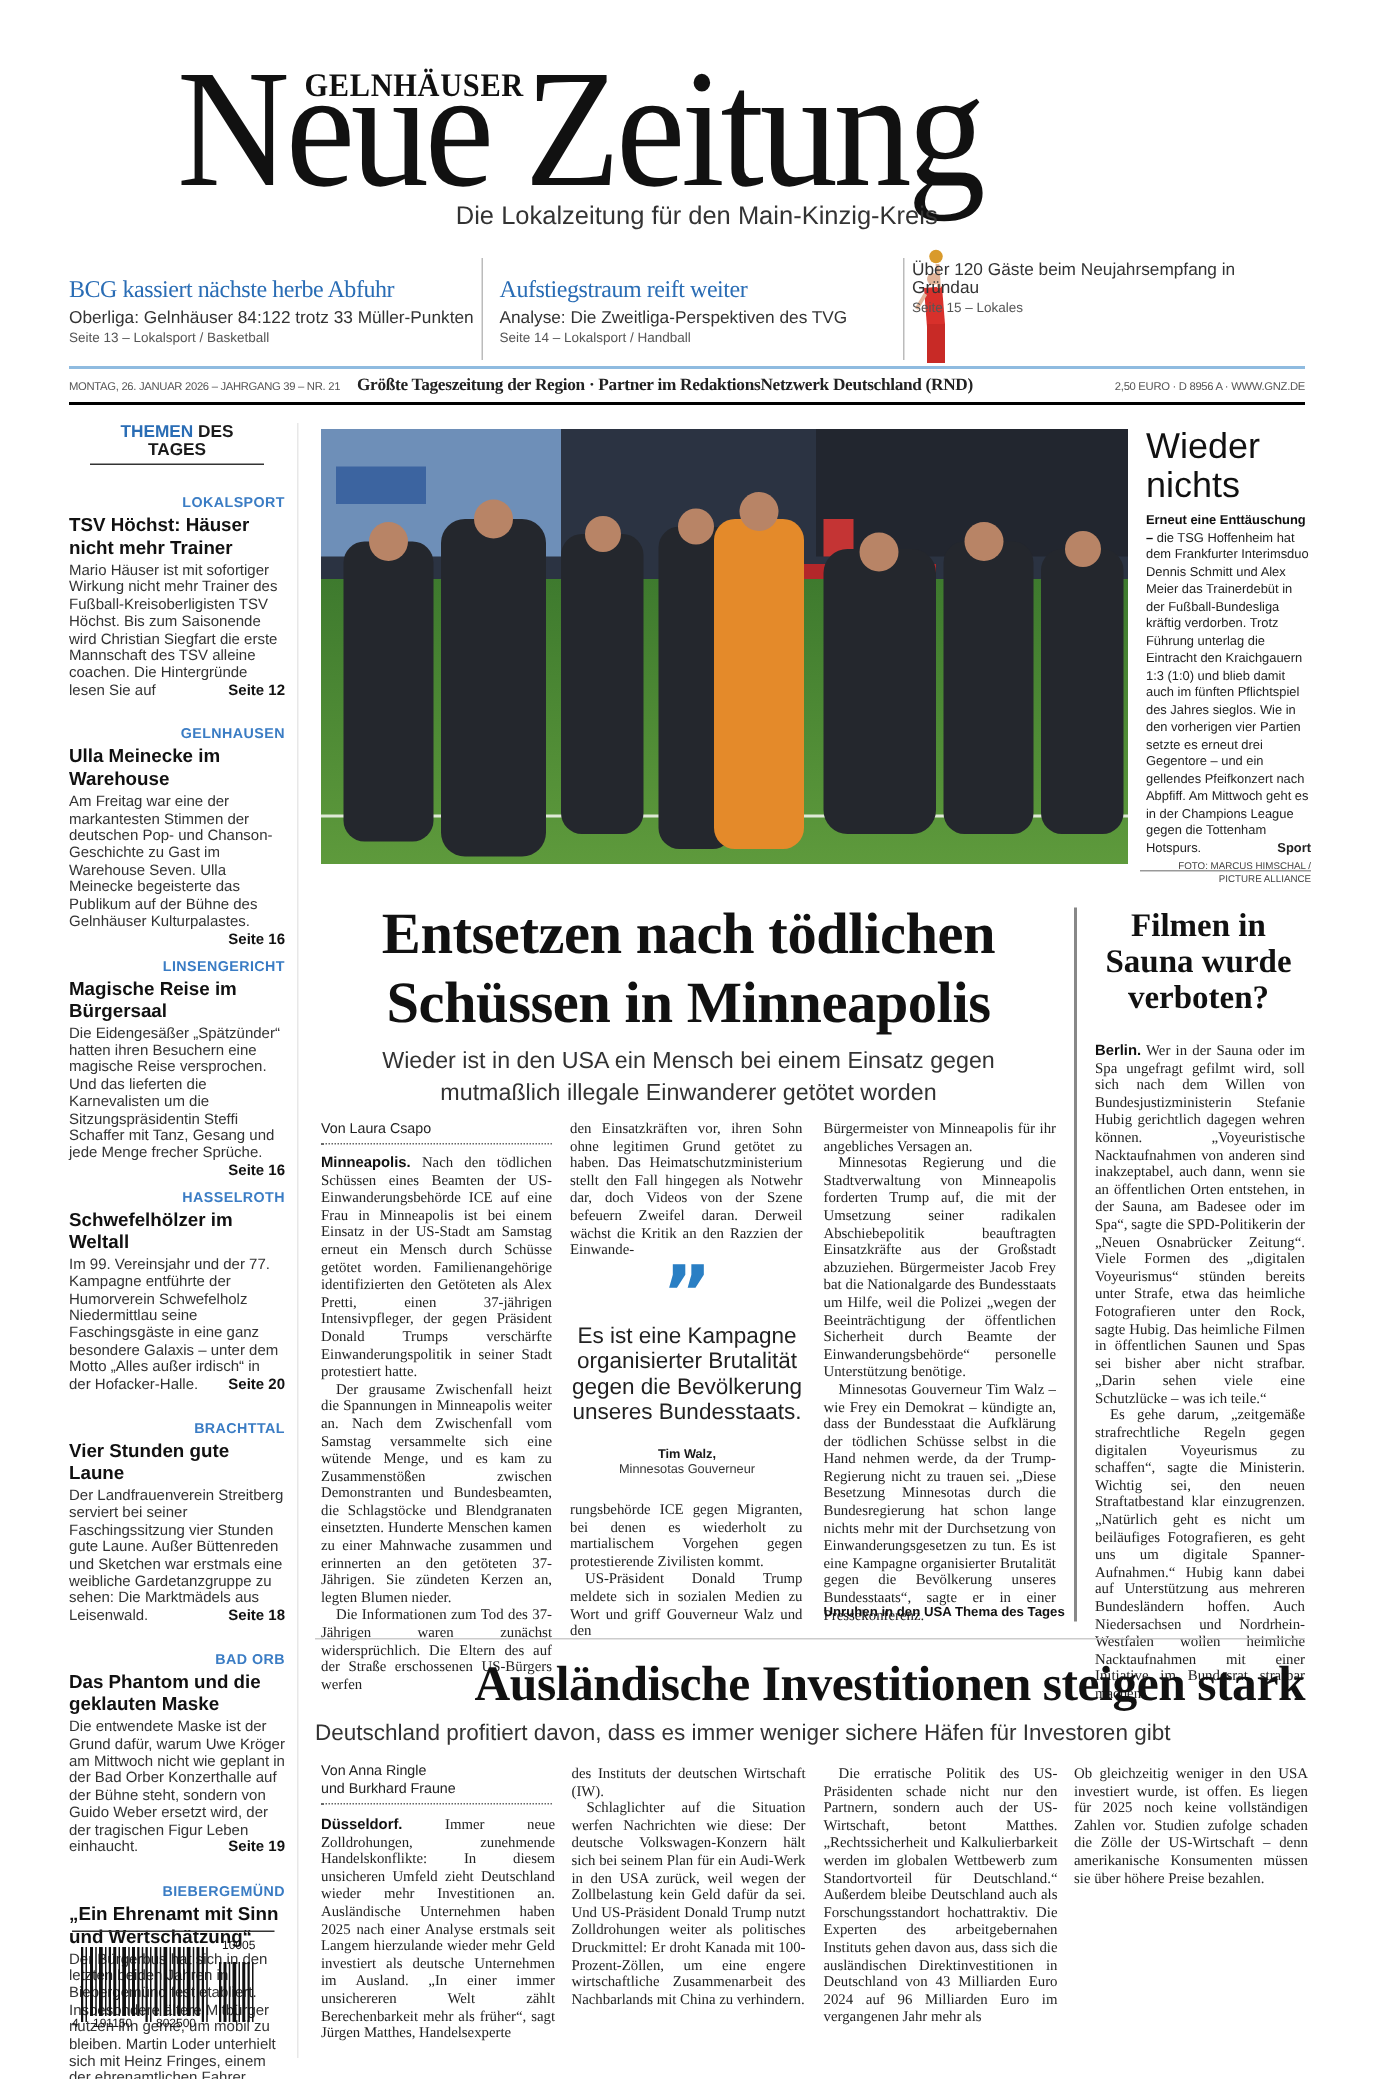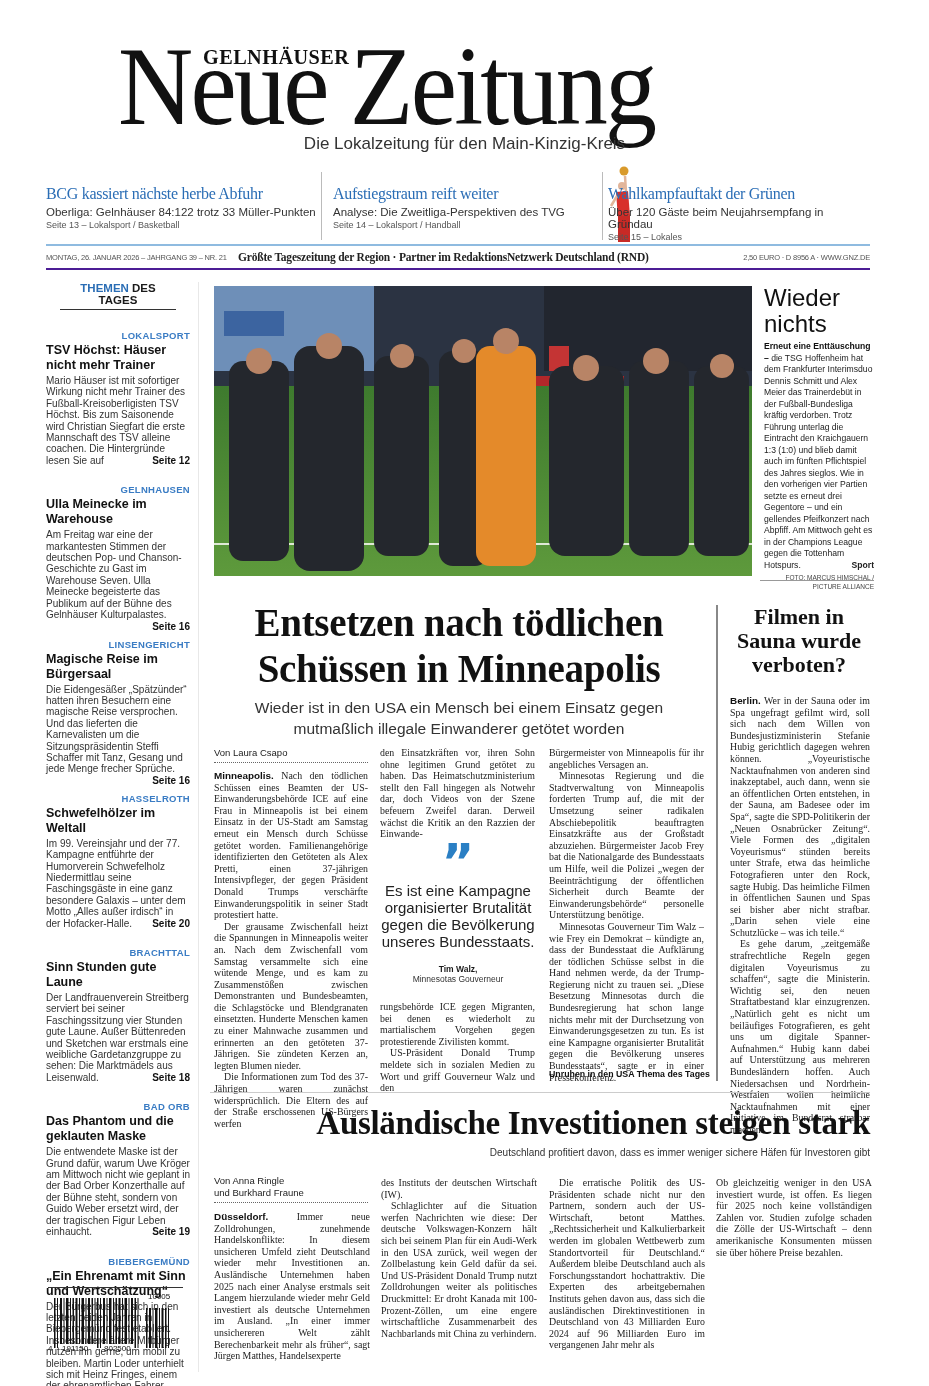--- a/index.html
+++ b/index.html
@@ -15,21 +15,21 @@
   
   .teasers { position: absolute; left: 46px; top: 172px; width: 824px; height: 68px; }
   .teaser { position: absolute; top: 0; height: 68px; }
   .teaser h3 { font-family: "Liberation Serif", serif; font-weight: normal; font-size: 16px; color: #2a6db5; line-height: 20px; margin-top: 12px; letter-spacing: -0.3px; }
   .teaser .t-sub { font-size: 11.5px; color: #333; margin-top: 2px; }
   .teaser .t-page { font-size: 9px; color: #555; margin-top: 2px; }
   .teaser-div { position: absolute; top: 0; width: 1px; height: 68px; background: #bbb; }
   .handball-fig { position: absolute; left: 562px; top: -6px; width: 26px; height: 76px; }
 
   
-  .dateline { position: absolute; left: 46px; top: 244px; width: 824px; height: 26px; border-top: 2px solid #8fbbe0; border-bottom: 2px solid #4c1d95; }
+  .dateline { position: absolute; left: 46px; top: 244px; width: 824px; height: 26px; border-top: 2px solid #8fbbe0; border-bottom: 2px solid #000000; }
   .dl-left { position: absolute; left: 0; top: 7px; font-size: 7.5px; color: #555; letter-spacing: -0.2px; }
   .dl-mid { position: absolute; left: 192px; top: 5px; font-family: "Liberation Serif", serif; font-weight: bold; font-size: 11.5px; color: #222; letter-spacing: -0.2px; }
   .dl-right { position: absolute; right: 0; top: 7px; font-size: 7.5px; color: #555; letter-spacing: -0.2px; }
 
   
   .sidebar { position: absolute; left: 46px; top: 282px; width: 144px; }
   .side-head { text-align: center; font-weight: bold; font-size: 11.5px; padding-bottom: 3px; border-bottom: 1.5px solid #333; margin: 0 14px 0 14px; }
   .side-head .blue { color: #2a6db5; }
   .side-item { margin-top: 18px; }
   .side-item .kicker { color: #3a7cc4; font-weight: bold; font-size: 9.5px; letter-spacing: 0.3px; text-align: right; }
@@ -66,21 +66,21 @@
   .quote .qrole { font-size: 8.5px; color: #333; }
   .ref { position: absolute; left: 549px; top: 1069px; font-family: "Liberation Sans", sans-serif; font-size: 8.8px; font-weight: bold; color: #111; }
 
   
   .sauna-rule { position: absolute; left: 716px; top: 605px; width: 2px; height: 476px; background: #888; }
   .sauna-head { position: absolute; left: 726px; top: 605px; width: 146px; text-align: center; font-family: "Liberation Serif", serif; font-size: 22px; line-height: 24px; color: #111; }
 
   
   .bot-rule { position: absolute; left: 210px; top: 1092px; width: 660px; height: 1px; background: #ccc; }
   .bot-head { position: absolute; left: 210px; top: 1104px; width: 660px; text-align: right; font-family: "Liberation Serif", serif; font-size: 33px; line-height: 38px; color: #111; letter-spacing: -0.3px; }
-  .bot-deck { position: absolute; left: 210px; top: 1147px; width: 660px; text-align: right; font-size: 10px; color: #333; }
+  .bot-deck { position: absolute; left: 210px; top: 1147px; width: 660px; text-align: left; font-size: 15px; color: #333; }
   .byline2 { position: absolute; left: 214px; top: 1175px; width: 154px; font-size: 9.5px; line-height: 11.5px; padding-bottom: 4px; border-bottom: 1px dotted #666; color: #222; }
 </style>
 </head>
 <body>
 
 <div class="masthead">
   <div class="mh-big">Neue Zeitung</div>
   <div class="mh-small">GELNHÄUSER</div>
   <div class="mh-sub">Die Lokalzeitung für den Main-Kinzig-Kreis</div>
 </div>
@@ -100,21 +100,20 @@
   <svg class="handball-fig" viewBox="0 0 26 76">
     <circle cx="16" cy="5" r="4.5" fill="#d99a2b"></circle>
     <circle cx="14" cy="20" r="4" fill="#e2b59a"></circle>
     <path d="M8 26 L20 25 L22 50 L10 52 Z" fill="#d8302b"></path>
     <path d="M18 26 L17 10" stroke="#e2b59a" stroke-width="2.5"></path>
     <path d="M9 30 L3 40" stroke="#e2b59a" stroke-width="2.5"></path>
     <rect x="10" y="50" width="12" height="26" fill="#c82a26"></rect>
   </svg>
   <div class="teaser-div" style="left:556px;"></div>
   <div class="teaser" style="left:562px;width:262px;padding-left:0;">
-    <h3 style="margin-left:0;">Wahlkampfauftakt der Grünen</h3>
     <div class="t-sub">Über 120 Gäste beim Neujahrsempfang in Gründau</div>
     <div class="t-page">Seite 15 – Lokales</div>
   </div>
 </div>
 
 <div class="dateline">
   <span class="dl-left">MONTAG, 26. JANUAR 2026 – JAHRGANG 39 – NR. 21</span>
   <span class="dl-mid">Größte Tageszeitung der Region · Partner im RedaktionsNetzwerk Deutschland (RND)</span>
   <span class="dl-right">2,50 EURO · D 8956 A · WWW.GNZ.DE</span>
 </div>
@@ -137,21 +136,21 @@
     <h4>Magische Reise im Bürgersaal</h4>
     <p><span>Die Eidengesäßer „Spätzünder“ hatten ihren Besuchern eine magische Reise versprochen. Und das lieferten die Karnevalisten um die Sitzungspräsidentin Steffi Schaffer mit Tanz, Gesang und jede Menge frecher Sprüche.</span> <span class="pg">Seite 16</span></p>
   </div>
   <div class="side-item">
     <div class="kicker">HASSELROTH</div>
     <h4>Schwefelhölzer im Weltall</h4>
     <p><span>Im 99. Vereinsjahr und der 77. Kampagne entführte der Humorverein Schwefelholz Niedermittlau seine Faschingsgäste in eine ganz besondere Galaxis – unter dem Motto „Alles außer irdisch“ in der Hofacker-Halle.</span> <span class="pg">Seite 20</span></p>
   </div>
   <div class="side-item">
     <div class="kicker">BRACHTTAL</div>
-    <h4>Sinn Stunden gute Laune</h4>
+    <h4>Vier Stunden gute Laune</h4>
     <p><span>Der Landfrauenverein Streitberg serviert bei seiner Faschingssitzung vier Stunden gute Laune. Außer Büttenreden und Sketchen war erstmals eine weibliche Gardetanzgruppe zu sehen: Die Marktmädels aus Leisenwald.</span> <span class="pg">Seite 18</span></p>
   </div>
   <div class="side-item">
     <div class="kicker">BAD ORB</div>
     <h4>Das Phantom und die geklauten Maske</h4>
     <p><span>Die entwendete Maske ist der Grund dafür, warum Uwe Kröger am Mittwoch nicht wie geplant in der Bad Orber Konzerthalle auf der Bühne steht, sondern von Guido Weber ersetzt wird, der der tragischen Figur Leben einhaucht.</span> <span class="pg">Seite 19</span></p>
   </div>
   <div class="side-item">
     <div class="kicker">BIEBERGEMÜND</div>
     <h4>„Ein Ehrenamt mit Sinn und Wertschätzung“</h4>

